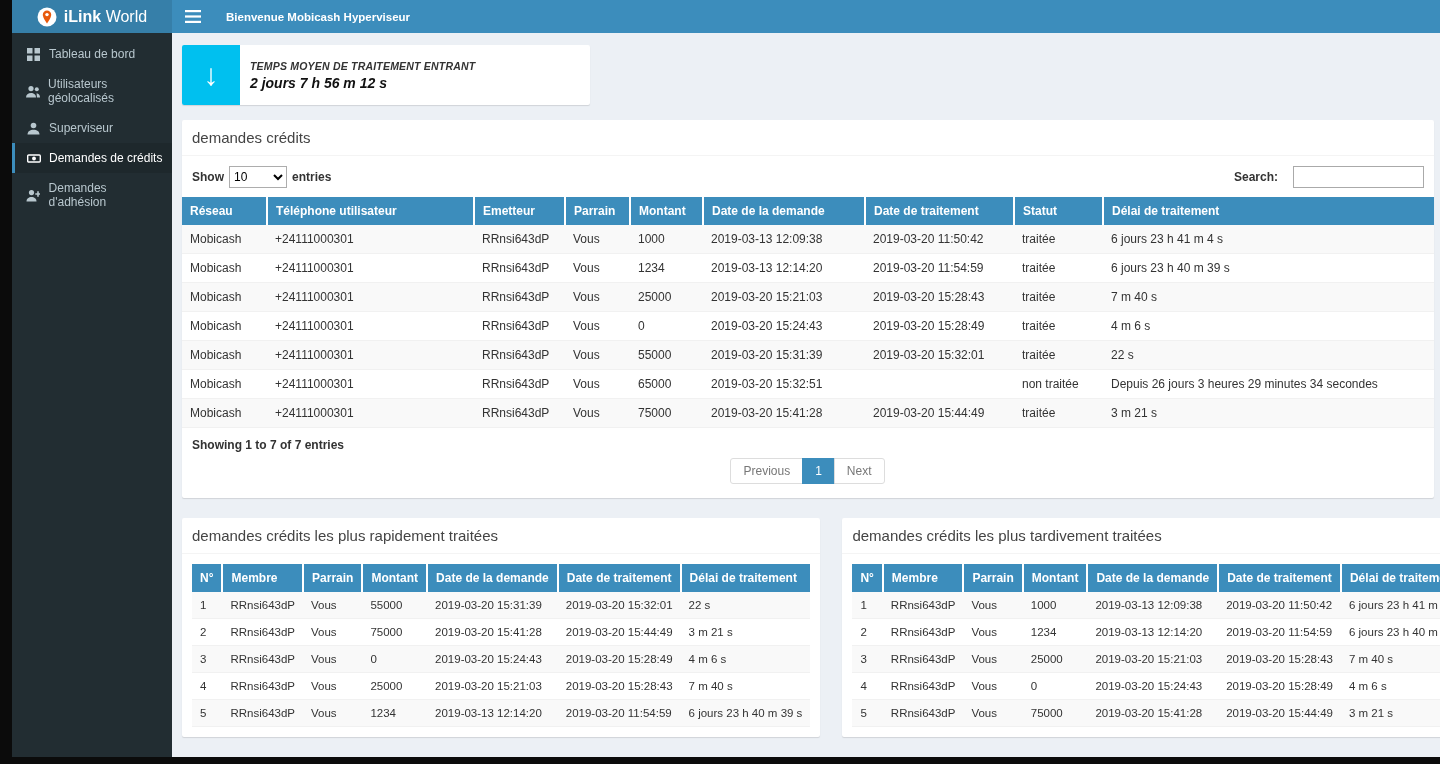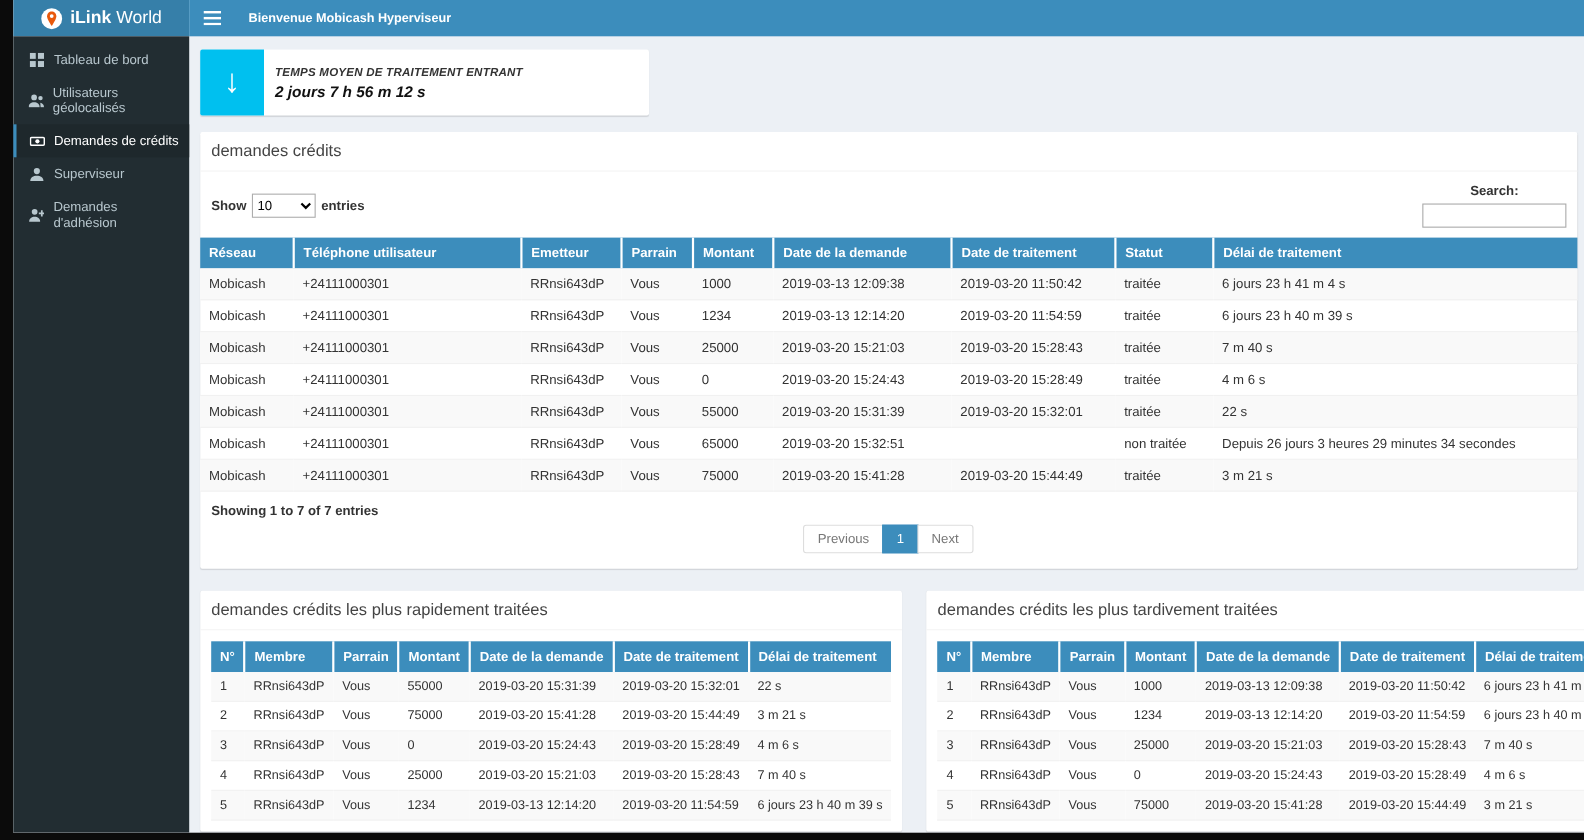--- a/index.html
+++ b/index.html
@@ -40,21 +40,21 @@
   .info-value { font-size:14px; font-weight:bold; color:#111; margin-top:3px; }
 
   
   .box { background:#fff; box-shadow:0 1px 1px rgba(0,0,0,.12); border-radius:2px; margin-bottom:20px; }
   .box-title { padding:9px 10px; font-size:15px; color:#444; border-bottom:1px solid #f4f4f4; }
 
   .controls { display:flex; justify-content:space-between; align-items:center;
     padding:10px 10px 9px; font-size:12px; font-weight:bold; color:#333; }
   .length { display:flex; align-items:center; gap:5px; }
   .length select { font-size:12px; height:22px; width:58px; border:1px solid #adadad; background:#fff; }
-  .search { display:flex; align-items:center; gap:5px;flex-direction:column; }
+  .search { display:flex; align-items:center; gap:15px; }
   .search input { width:131px; height:22px; border:1px solid #aaa; padding:0 5px; font-size:12px; }
 
   table { width:100%; border-collapse:collapse; font-size:12px; color:#333; table-layout:auto; }
   th { background:var(--accent,#3c8dbc); color:#fff; text-align:left; font-weight:bold;
     padding:7px 8px; white-space:nowrap; cursor:pointer; }
   th + th { border-left:2px solid #fff; }
   td { padding:7px 8px; border-bottom:1px solid #f1f1f1; white-space:nowrap; }
   tbody tr:nth-child(odd) { background:#f9f9f9; }
 
   
@@ -127,37 +127,37 @@
         <span class="mi-icon">
           <svg width="14" height="13" viewBox="0 0 14 13" fill="currentColor">
             <circle cx="5" cy="3.6" r="2.6"></circle>
               <path d="M0 12.5C0 9.6 2.2 8 5 8s5 1.6 5 4.5z"></path>
             <circle cx="10.8" cy="4.2" r="2"></circle>
               <path d="M10.6 8.3c2 .4 3.4 1.8 3.4 4.2h-3.1z"></path>
           </svg>
         </span>
         <span>Utilisateurs géolocalisés</span>
       </div>
+      <div class="menu-item">
+        <span class="mi-icon">
+          <svg width="13" height="13" viewBox="0 0 13 13" fill="currentColor">
+            <circle cx="6.5" cy="3.5" r="2.8"></circle>
+              <path d="M.5 12.5c0-3.2 2.7-4.8 6-4.8s6 1.6 6 4.8z"></path>
+          </svg>
+        </span>
+        <span>Superviseur</span>
+      </div>
       <div class="menu-item active">
         <span class="mi-icon">
           <svg width="14" height="13" viewBox="0 0 14 13">
             <rect x="0.7" y="3" width="12.6" height="7" rx="1" fill="none" stroke="currentColor" stroke-width="1.4"></rect>
             <circle cx="7" cy="6.5" r="1.9" fill="currentColor"></circle>
           </svg>
         </span>
         <span>Demandes de crédits</span>
-      </div>
-      <div class="menu-item">
-        <span class="mi-icon">
-          <svg width="13" height="13" viewBox="0 0 13 13" fill="currentColor">
-            <circle cx="6.5" cy="3.5" r="2.8"></circle>
-              <path d="M.5 12.5c0-3.2 2.7-4.8 6-4.8s6 1.6 6 4.8z"></path>
-          </svg>
-        </span>
-        <span>Superviseur</span>
       </div>
       <div class="menu-item">
         <span class="mi-icon">
           <svg width="14" height="13" viewBox="0 0 14 13" fill="currentColor">
             <circle cx="5.5" cy="3.6" r="2.6"></circle>
               <path d="M.5 12.5c0-3 2.3-4.5 5-4.5s5 1.5 5 4.5z"></path>
             <path d="M11.2 2.2h1.6v2h1.9v1.6h-1.9v2h-1.6v-2H9.3V4.2h1.9z"></path>
           </svg>
         </span>
         <span>Demandes d'adhésion</span>

